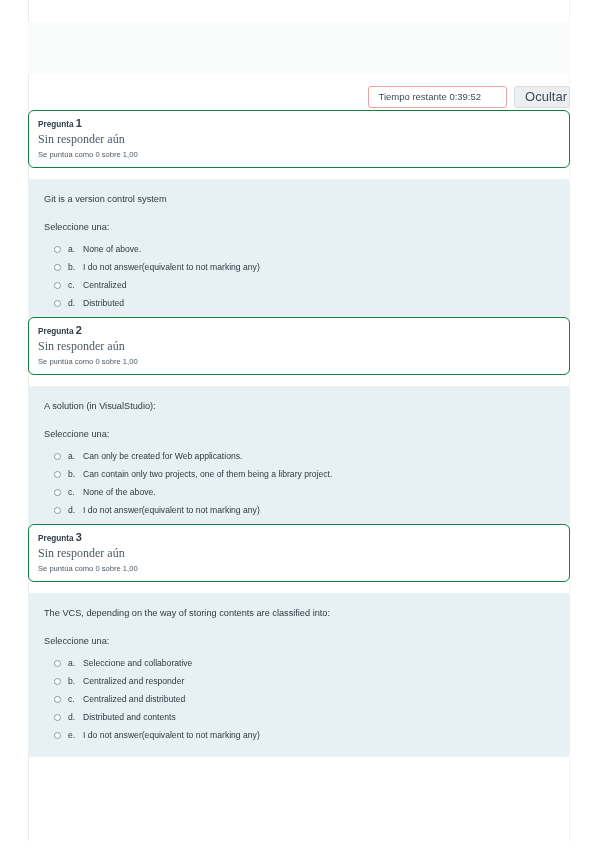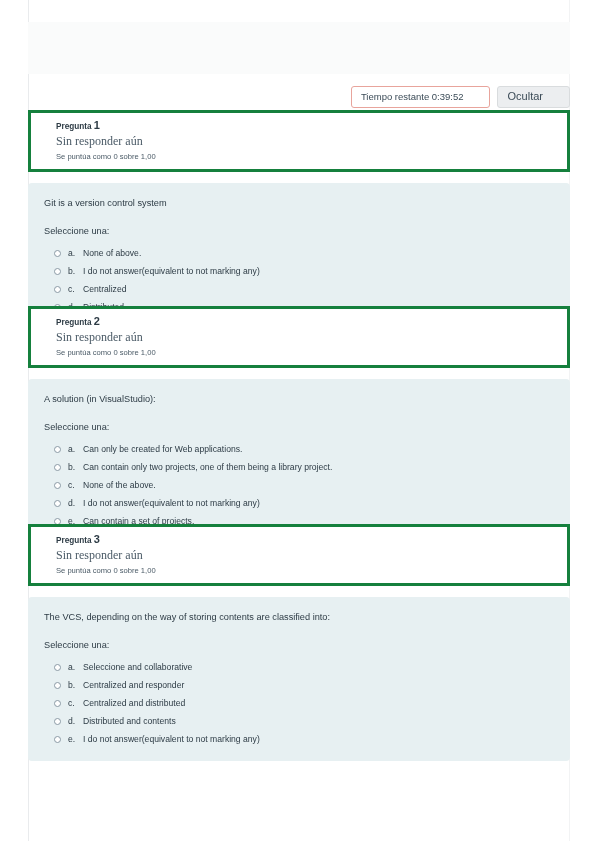--- a/index.html
+++ b/index.html
@@ -62,38 +62,38 @@
     color: #3b4b57;
     line-height: 11px;
     white-space: nowrap;
     display: flex;
     align-items: center;
   }
   .hide-btn {
     border: 1px solid #d9dcde;
     background: #eceef0;
     border-radius: 3px;
-    padding: 4px 26px 5px 10px;
-    font-size: 11px;
+    padding: 4px 2px 5px 10px;
+    font-size: 13px;
     color: #3b4b57;
     line-height: 11px;
     white-space: nowrap;
     cursor: pointer;
     display: flex;
     align-items: flex-end;
   }
 
   
   .q-block { position: absolute; left: 28px; width: 542px; }
 
   .q-header {
-    border: 3px solid #15803d;
-    border-radius: 0;
-    background: #ffffff;
-    padding: 7px 9px 8px 25px;
+    border: 1px solid #15803d;
+    border-radius: 6px;
+    background: #ffffff;
+    padding: 7px 9px 8px 9px;
     box-sizing: border-box;
   }
   .q-number {
     font-size: 8.2px;
     font-weight: bold;
     color: #2d3b45;
     margin: 0 0 5px 0;
     line-height: 10px;
   }
   .q-number .big {
@@ -214,21 +214,21 @@
             <span class="ans-text">Distributed</span>
           </li>
           <li class="answer">
             <span class="radio"></span>
             <span class="ans-letter">e.</span>
             <span class="ans-text">Centralized in some cases, distributed in others.</span>
           </li>
         </ul>
       </div>
     </div>
-    <div class="q-block" style="top: 306px;">
+    <div class="q-block" style="top: 317px;">
       <div class="q-header">
         <div class="q-number"><span>Pregunta</span> <span class="big">2</span></div>
         <div class="q-state">Sin responder aún</div>
         <div class="q-grade">Se puntúa como 0 sobre 1,00</div>
       </div>
       <div class="q-body">
         <p class="q-text">A solution (in VisualStudio):</p>
         <p class="q-prompt">Seleccione una:</p>
         <ul class="answers">
           <li class="answer">

